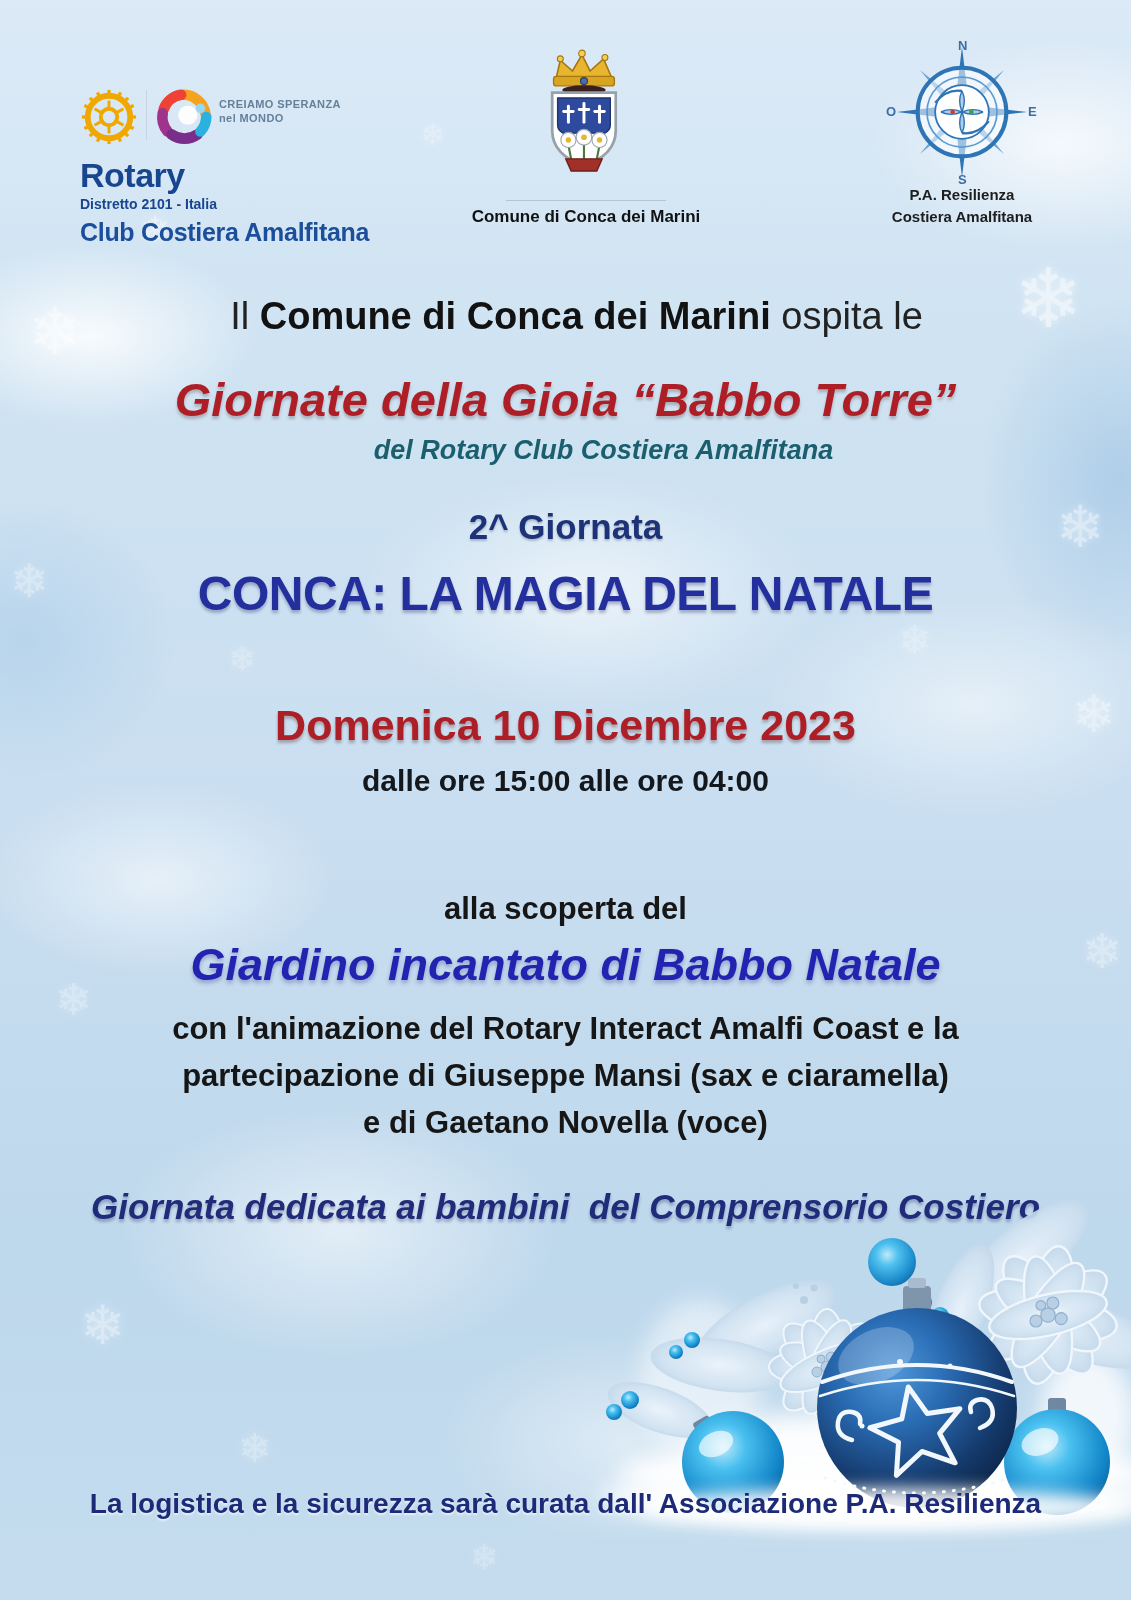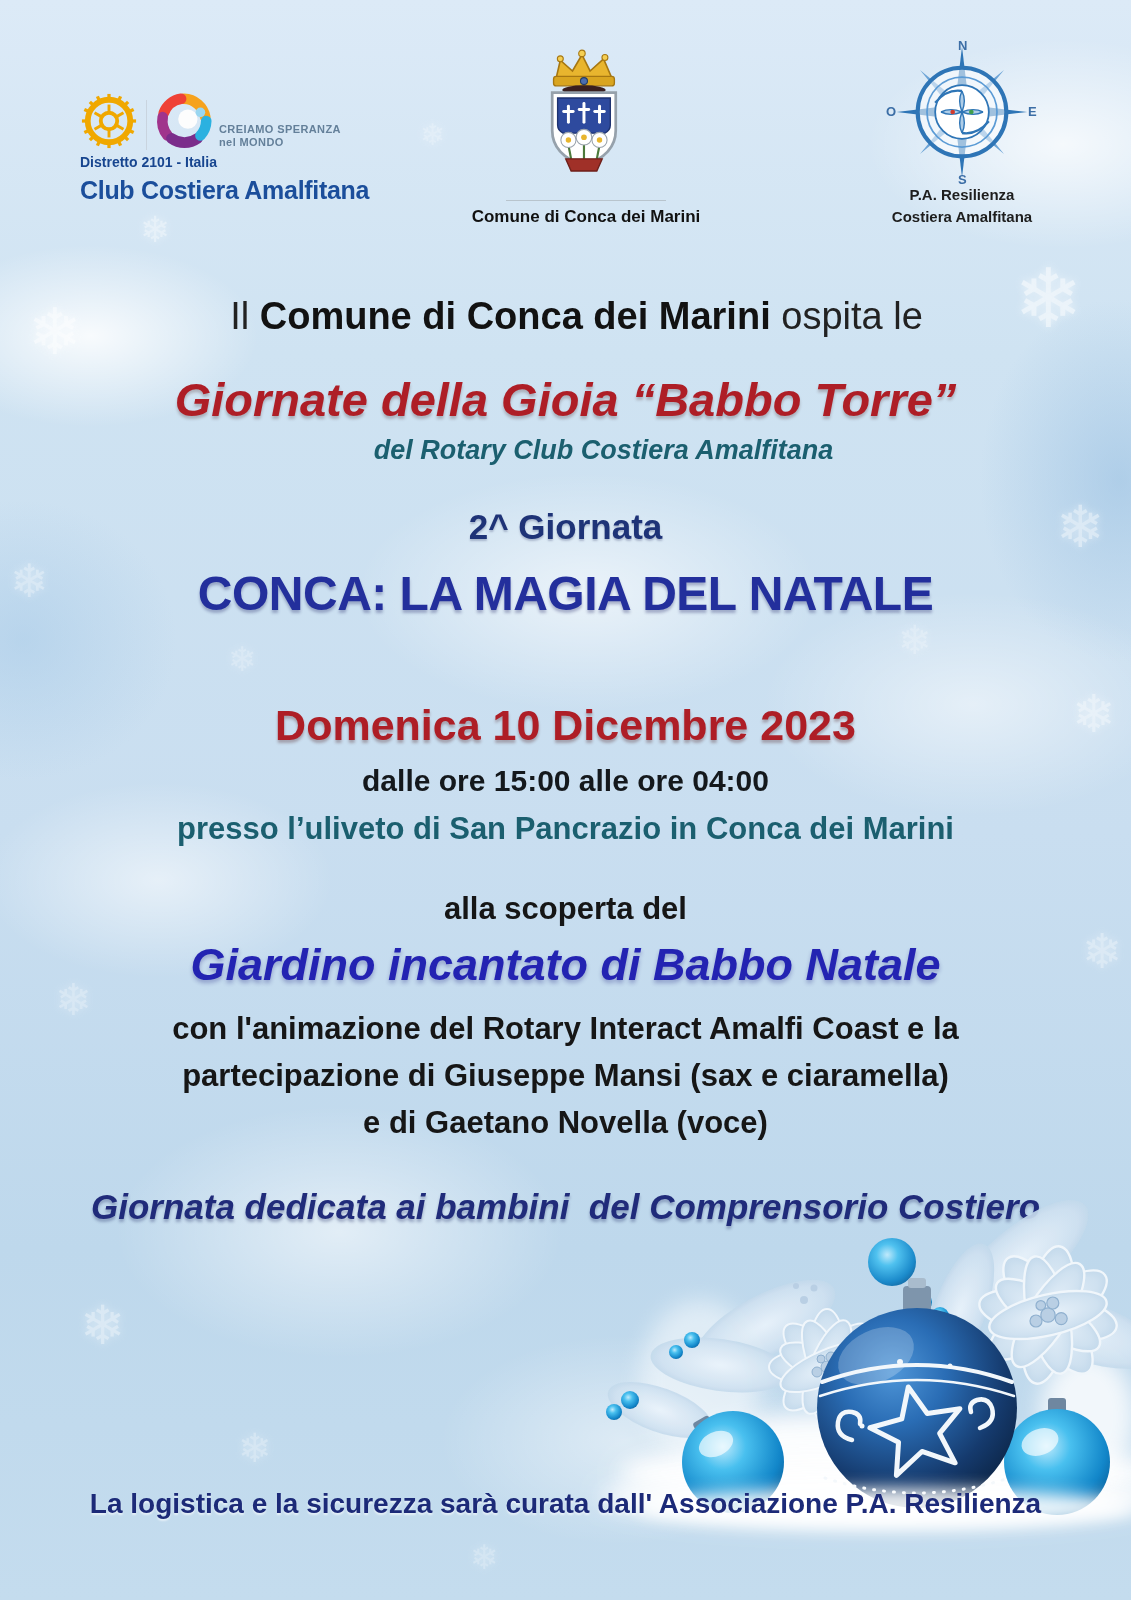--- a/index.html
+++ b/index.html
@@ -14,21 +14,21 @@
       radial-gradient(ellipse 300px 160px at 86% 44%, rgba(255,255,255,.5), transparent 70%),
       radial-gradient(ellipse 320px 180px at 30% 77%, rgba(255,255,255,.55), transparent 70%),
       radial-gradient(ellipse 260px 150px at 55% 90%, rgba(255,255,255,.45), transparent 70%),
       radial-gradient(ellipse 200px 260px at 99% 30%, rgba(150,190,225,.55), transparent 70%),
       radial-gradient(ellipse 220px 200px at 2% 40%, rgba(160,198,230,.45), transparent 70%),
       linear-gradient(180deg,#dceaf7 0%,#cfe3f2 22%,#c9def0 52%,#bed8ec 78%,#c4dcee 100%);
   }
   .sf{position:absolute;color:rgba(255,255,255,.9);text-shadow:0 0 8px rgba(255,255,255,.9);line-height:1;user-select:none;}
   
   .rotary-block{position:absolute;left:80px;top:88px;width:300px;}
-  .rotary-logos{display:flex;align-items:flex-end;gap:6px;height:62px;}
+  .rotary-logos{display:flex;align-items:flex-start;gap:6px;height:62px;}
   .rotary-sep{width:1px;height:50px;background:#c9d4df;margin:2px 2px 0 2px;}
   .theme-text{font-size:11px;font-weight:bold;color:#64809a;letter-spacing:.4px;line-height:1.25;margin-top:10px;}
   .rotary-name{font-size:34px;font-weight:bold;color:#17458f;line-height:1;margin-top:8px;letter-spacing:-.5px;}
   .rotary-district{font-size:14px;font-weight:bold;color:#17458f;margin-top:4px;}
   .rotary-club{font-size:25px;font-weight:bold;color:#1b4e9b;margin-top:6px;letter-spacing:-.3px;white-space:nowrap;}
   .comune-block{position:absolute;left:466px;top:48px;width:240px;text-align:center;}
   .comune-divider{width:160px;height:1px;background:#b8c4cd;margin:6px auto 6px auto;}
   .comune-caption{font-size:17px;font-weight:bold;color:#111;}
   .resilienza-block{position:absolute;left:872px;top:42px;width:180px;text-align:center;}
   .compass-wrap{position:relative;width:140px;height:140px;margin:0 auto;}
@@ -121,20 +121,21 @@
           <path d="M53,30 A23,23 0 0 1 47,45" stroke="#2bb1e0"></path>
         </g>
         <circle cx="34" cy="28" r="10" fill="#fdfdfd"></circle>
         <circle cx="47" cy="21" r="5" fill="#9ad6f0"></circle>
       </svg>
       <div class="theme-text">
         <div>CREIAMO SPERANZA</div>
         <div>nel MONDO</div>
       </div>
     </div>
+    <div class="rotary-name">Rotary</div>
     <div class="rotary-district">Distretto 2101 - Italia</div>
     <div class="rotary-club">Club Costiera Amalfitana</div>
   </div>
 
   <div class="comune-block">
     <svg width="150" height="146" viewBox="0 0 110 108" style="display:block;margin:0 auto;">
 
       <g>
         <path d="M33,22 L36,9 L45,17 L52,5 L58,17 L68,8 L74,22 Z" fill="#e8b52e" stroke="#a67712" stroke-width="1.2"></path>
         <circle cx="36" cy="8" r="2.2" fill="#f5cf53" stroke="#a67712" stroke-width=".8"></circle>
@@ -213,21 +214,20 @@
   </div>
 
   <div class="line host"><span class="lite">Il </span><b>Comune di Conca dei Marini</b><span class="lite"> ospita le</span></div>
 
   <div class="line event-title">Giornate della Gioia “Babbo Torre”</div>
   <div class="line event-subtitle">del Rotary Club Costiera Amalfitana</div>
   <div class="line day-number">2^ Giornata</div>
   <div class="line day-title">CONCA: LA MAGIA DEL NATALE</div>
   <div class="line date-line">Domenica 10 Dicembre 2023</div>
   <div class="line time-line">dalle ore 15:00 alle ore 04:00</div>
-  <div class="line place-line">presso l’uliveto di San Pancrazio in Conca dei Marini</div>
   <div class="line discover-intro">alla scoperta del</div>
   <div class="line garden-title">Giardino incantato di Babbo Natale</div>
   <div class="line anim-1">con l'animazione del Rotary Interact Amalfi Coast e la</div>
   <div class="line anim-2">partecipazione di Giuseppe Mansi (sax e ciaramella)</div>
   <div class="line anim-3">e di Gaetano Novella (voce)</div>
   <div class="line dedication">Giornata dedicata ai bambini  del Comprensorio Costiero</div>
 
   <div class="feather" style="left:700px;top:1412px;width:300px;height:52px;opacity:.9"></div>
   <div class="feather" style="left:618px;top:1438px;width:540px;height:70px;opacity:.95"></div>
   <div class="feather" style="left:600px;top:1468px;width:560px;height:58px;opacity:.95"></div>

